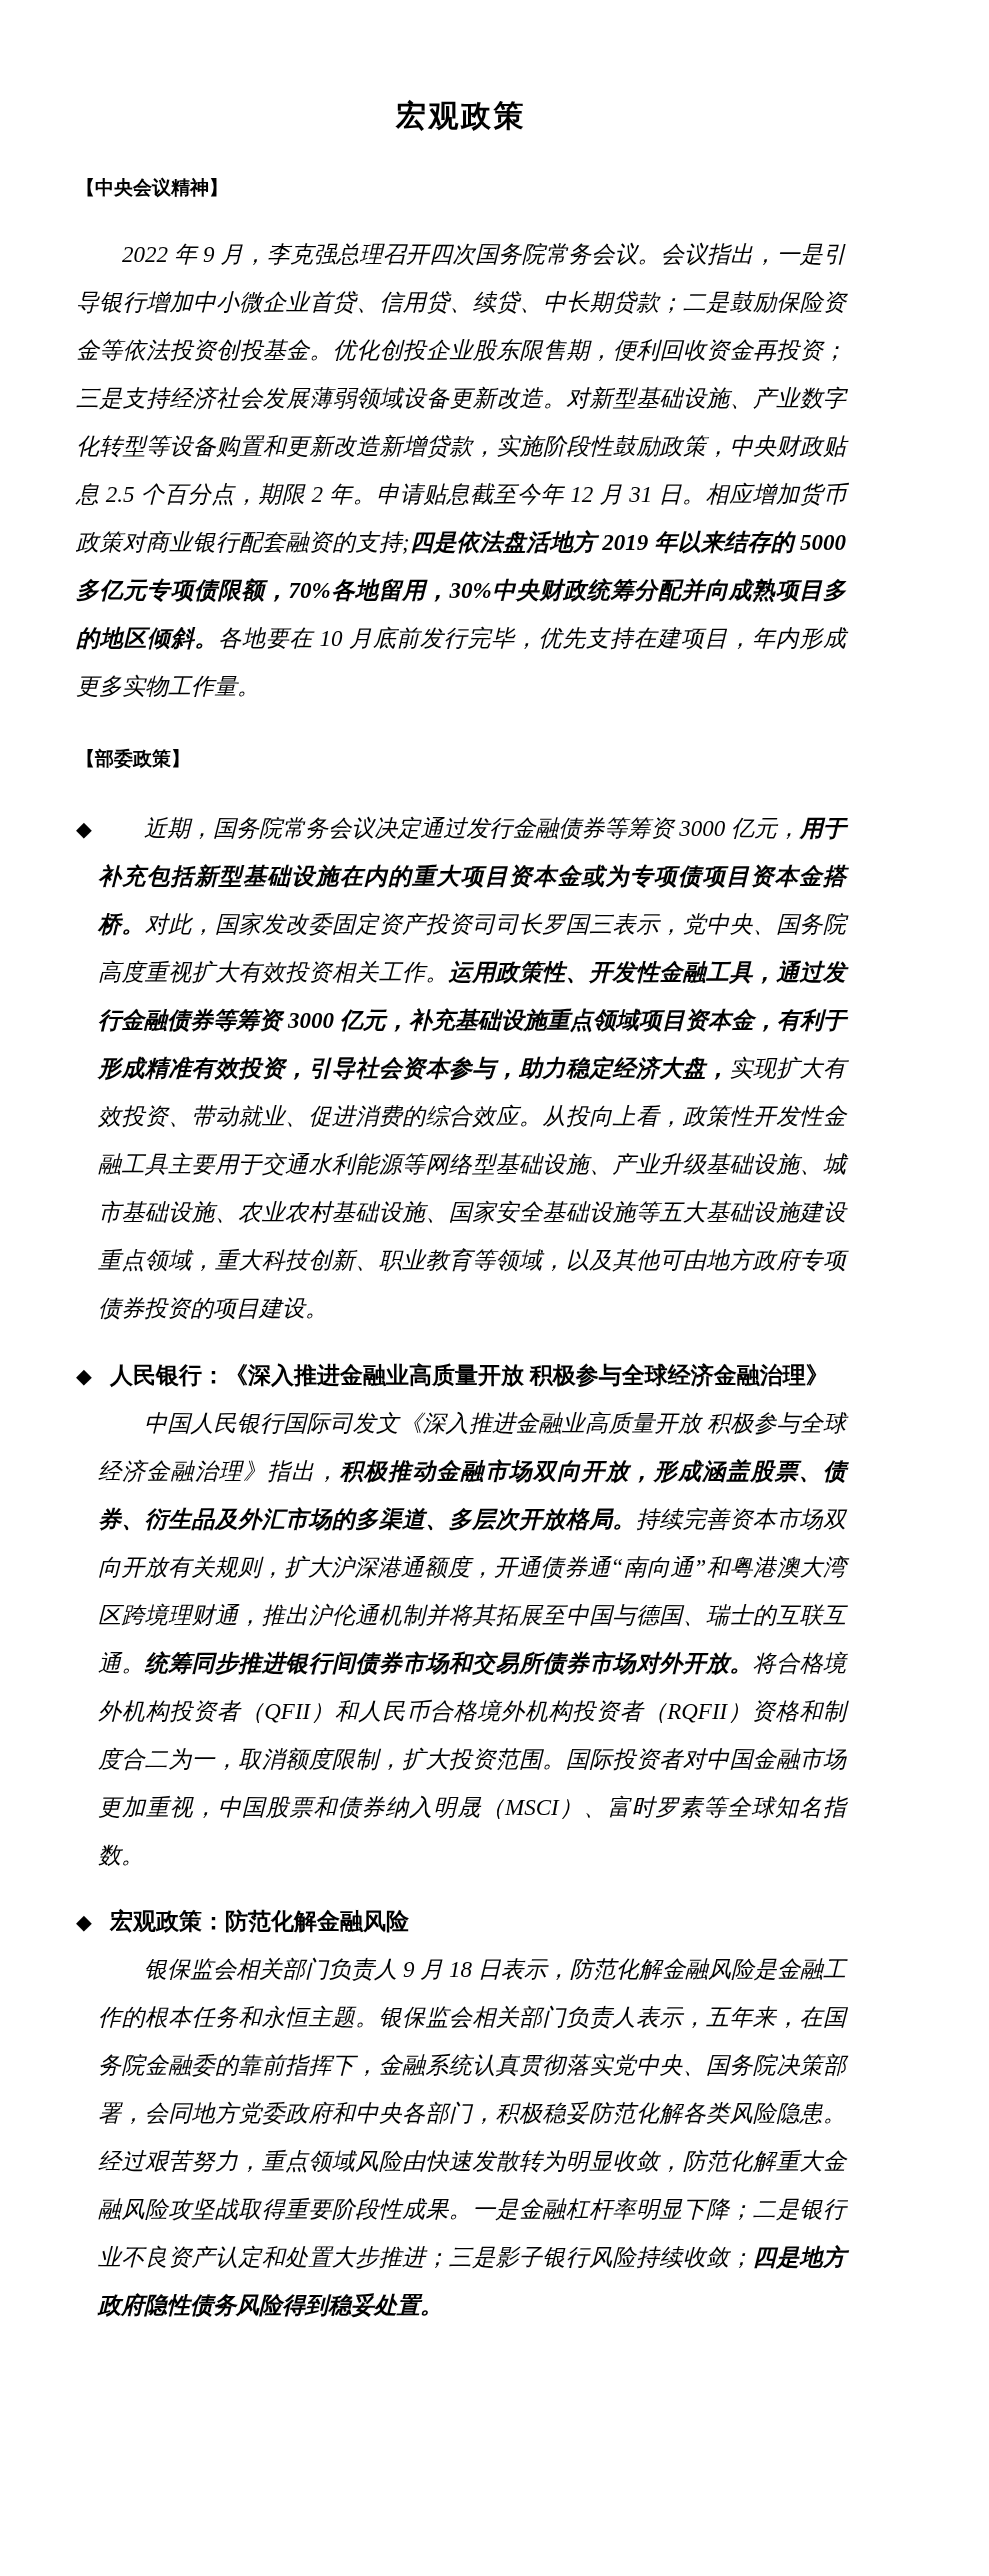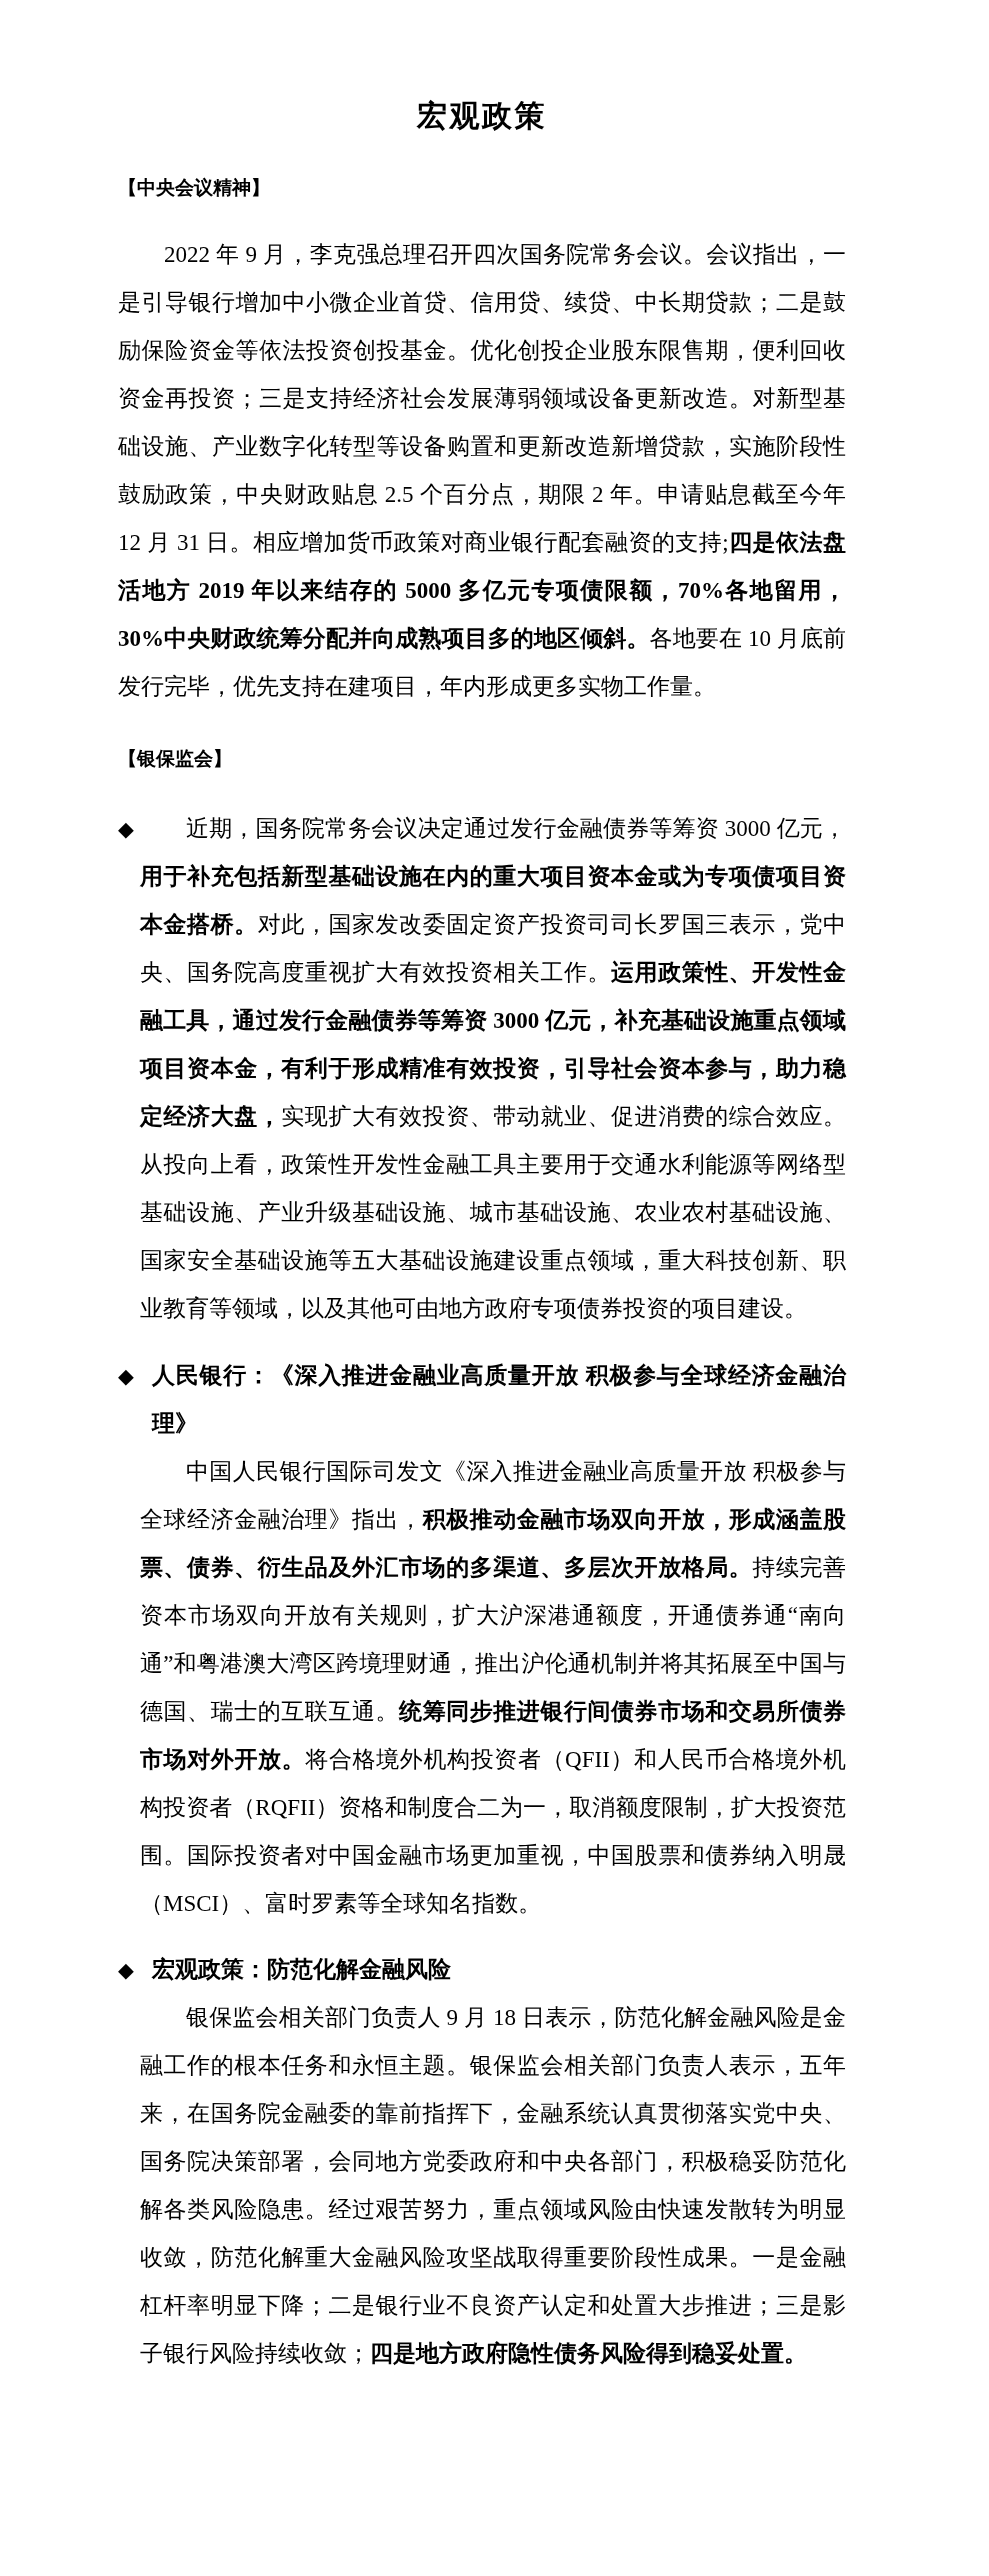--- a/index.html
+++ b/index.html
@@ -10,21 +10,21 @@
   .page {
     position: relative;
     width: 989px;
     height: 2576px;
     background: #ffffff;
     color: #000000;
     overflow: hidden;
     font-family: "Liberation Serif", "DejaVu Serif", serif;
   }
   .content {
-    padding-left: 118px;
+    padding-left: 76px;
     padding-right: 143px; 
   }
   .doc-title {
     margin-top: 92px;
     text-align: center;
     font-size: 30px;
     line-height: 48px;
     font-weight: bold;
     letter-spacing: 2.5px;
   }
@@ -35,20 +35,21 @@
     font-weight: bold;
     text-align: left;
   }
   .para {
     margin: 0;
     margin-top: 18.7px;
     font-size: 23px;
     line-height: 48px;
     text-align: justify;
     text-indent: 2em;
+    font-style: italic;
   }
   .bullets {
     margin-top: 22.4px;
   }
   .policy-item {
     margin-top: 18.7px;
   }
   .policy-item:first-child {
     margin-top: 0;
   }
@@ -83,21 +84,21 @@
   <div class="content">
 
     <div class="doc-title">宏观政策</div>
 
     <div>
       <div class="section-header">【中央会议精神】</div>
       <p class="para"><span class="seg">2022 年 9 月，李克强总理召开四次国务院常务会议。会议指出，一是引导银行增加中小微企业首贷、信用贷、续贷、中长期贷款；二是鼓励保险资金等依法投资创投基金。优化创投企业股东限售期，便利回收资金再投资；三是支持经济社会发展薄弱领域设备更新改造。对新型基础设施、产业数字化转型等设备购置和更新改造新增贷款，实施阶段性鼓励政策，中央财政贴息 2.5 个百分点，期限 2 年。申请贴息截至今年 12 月 31 日。相应增加货币政策对商业银行配套融资的支持;</span><span class="seg bold">四是依法盘活地方 2019 年以来结存的 5000 多亿元专项债限额，70%各地留用，30%中央财政统筹分配并向成熟项目多的地区倾斜。</span><span class="seg">各地要在 10 月底前发行完毕，优先支持在建项目，年内形成更多实物工作量。</span></p>
     </div>
 
     <div>
-      <div class="section-header">【银保监会】</div>
+      <div class="section-header">【部委政策】</div>
 
       <div class="bullets">
 
         <div class="policy-item">
           <div class="bullet-heading">
             <span class="diamond">◆</span>
           </div>
           <p class="para"><span class="seg">近期，国务院常务会议决定通过发行金融债券等筹资 3000 亿元，</span><span class="seg bold">用于补充包括新型基础设施在内的重大项目资本金或为专项债项目资本金搭桥。</span><span class="seg">对此，国家发改委固定资产投资司司长罗国三表示，党中央、国务院高度重视扩大有效投资相关工作。</span><span class="seg bold">运用政策性、开发性金融工具，通过发行金融债券等筹资 3000 亿元，补充基础设施重点领域项目资本金，有利于形成精准有效投资，引导社会资本参与，助力稳定经济大盘，</span><span class="seg">实现扩大有效投资、带动就业、促进消费的综合效应。从投向上看，政策性开发性金融工具主要用于交通水利能源等网络型基础设施、产业升级基础设施、城市基础设施、农业农村基础设施、国家安全基础设施等五大基础设施建设重点领域，重大科技创新、职业教育等领域，以及其他可由地方政府专项债券投资的项目建设。</span></p>
         </div>
 

